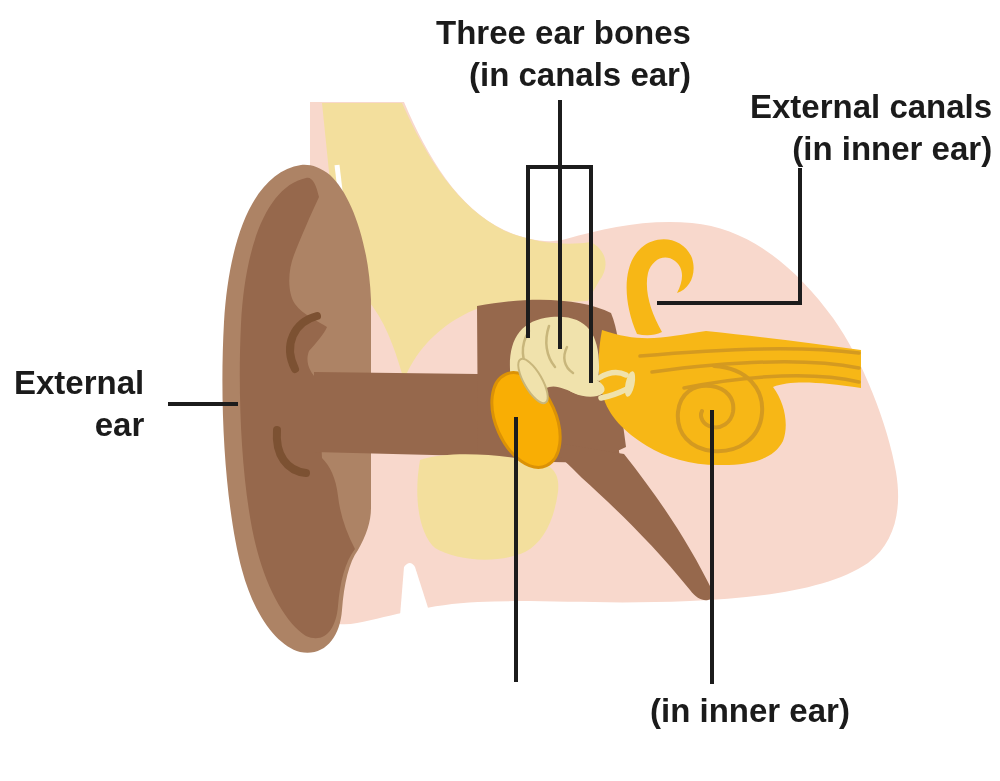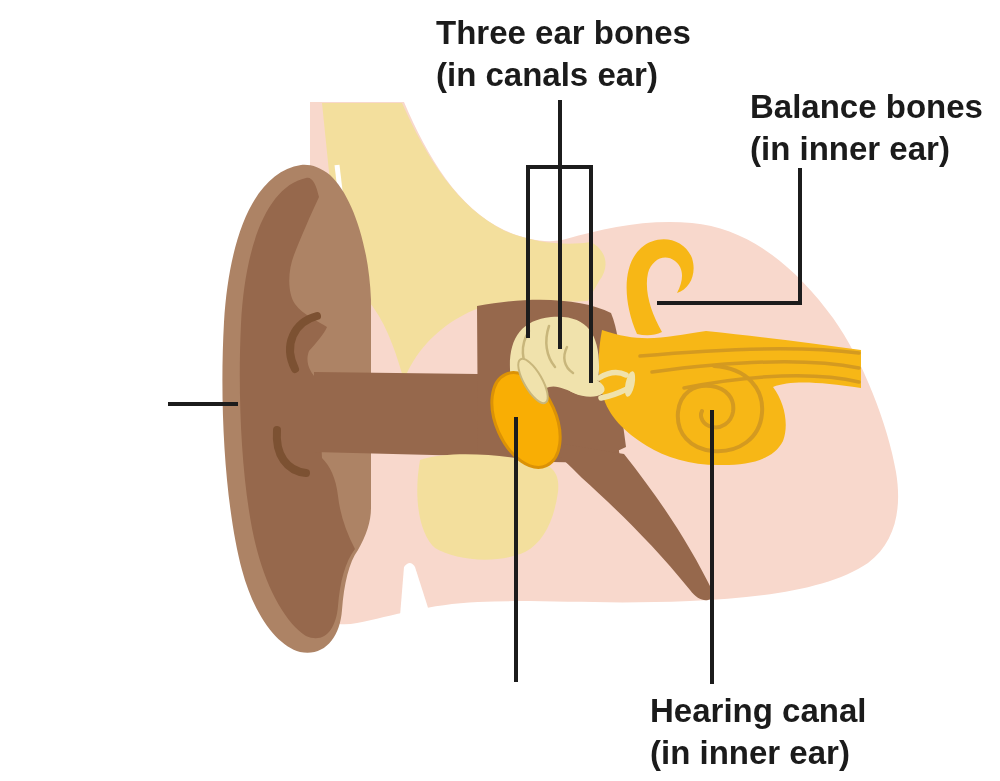--- a/index.html
+++ b/index.html
@@ -5,21 +5,21 @@
   html,body{margin:0;padding:0;background:#ffffff;}
   #stage{
     position:relative;width:1000px;height:781px;background:#ffffff;overflow:hidden;
     font-family:"Liberation Sans", sans-serif;
   }
   #art{position:absolute;left:0;top:0;}
   .lbl{
     position:absolute;color:#1b1b1b;font-size:33px;line-height:42px;
     font-weight:600;letter-spacing:0px;white-space:nowrap;
   }
-  .lbl div{white-space:nowrap;}
+  .lbl div{white-space:nowrap;text-align:right;}
 </style>
 </head>
 <body>
 
 <div id="stage">
 
   <svg id="art" width="1000" height="781" viewBox="0 0 1000 781">
 
     <g>
       <path fill="var(--c-skin,#F8D8CC)" d="M 310,102 L 404,102
@@ -190,24 +190,27 @@
       <path d="M 712,410 L 712,684"></path>
     </g>
   </svg>
 
   <div class="lbl" style="left:436px;top:12px;">
     <div>Three ear bones</div>
     <div>(in canals ear)</div>
   </div>
 
   <div class="lbl" style="left:750px;top:86px;">
-    <div>Balance bones</div>
+    <div>External canals</div>
     <div>(in inner ear)</div>
   </div>
 
+  <div class="lbl" style="left:14px;top:362px;">
+    <div>External</div>
+    <div>ear</div>
+  </div>
 
 
   <div class="lbl" style="left:650px;top:690px;">
-    <div>Hearing canal</div>
     <div>(in inner ear)</div>
   </div>
 
 </div>
 
 </body></html>

